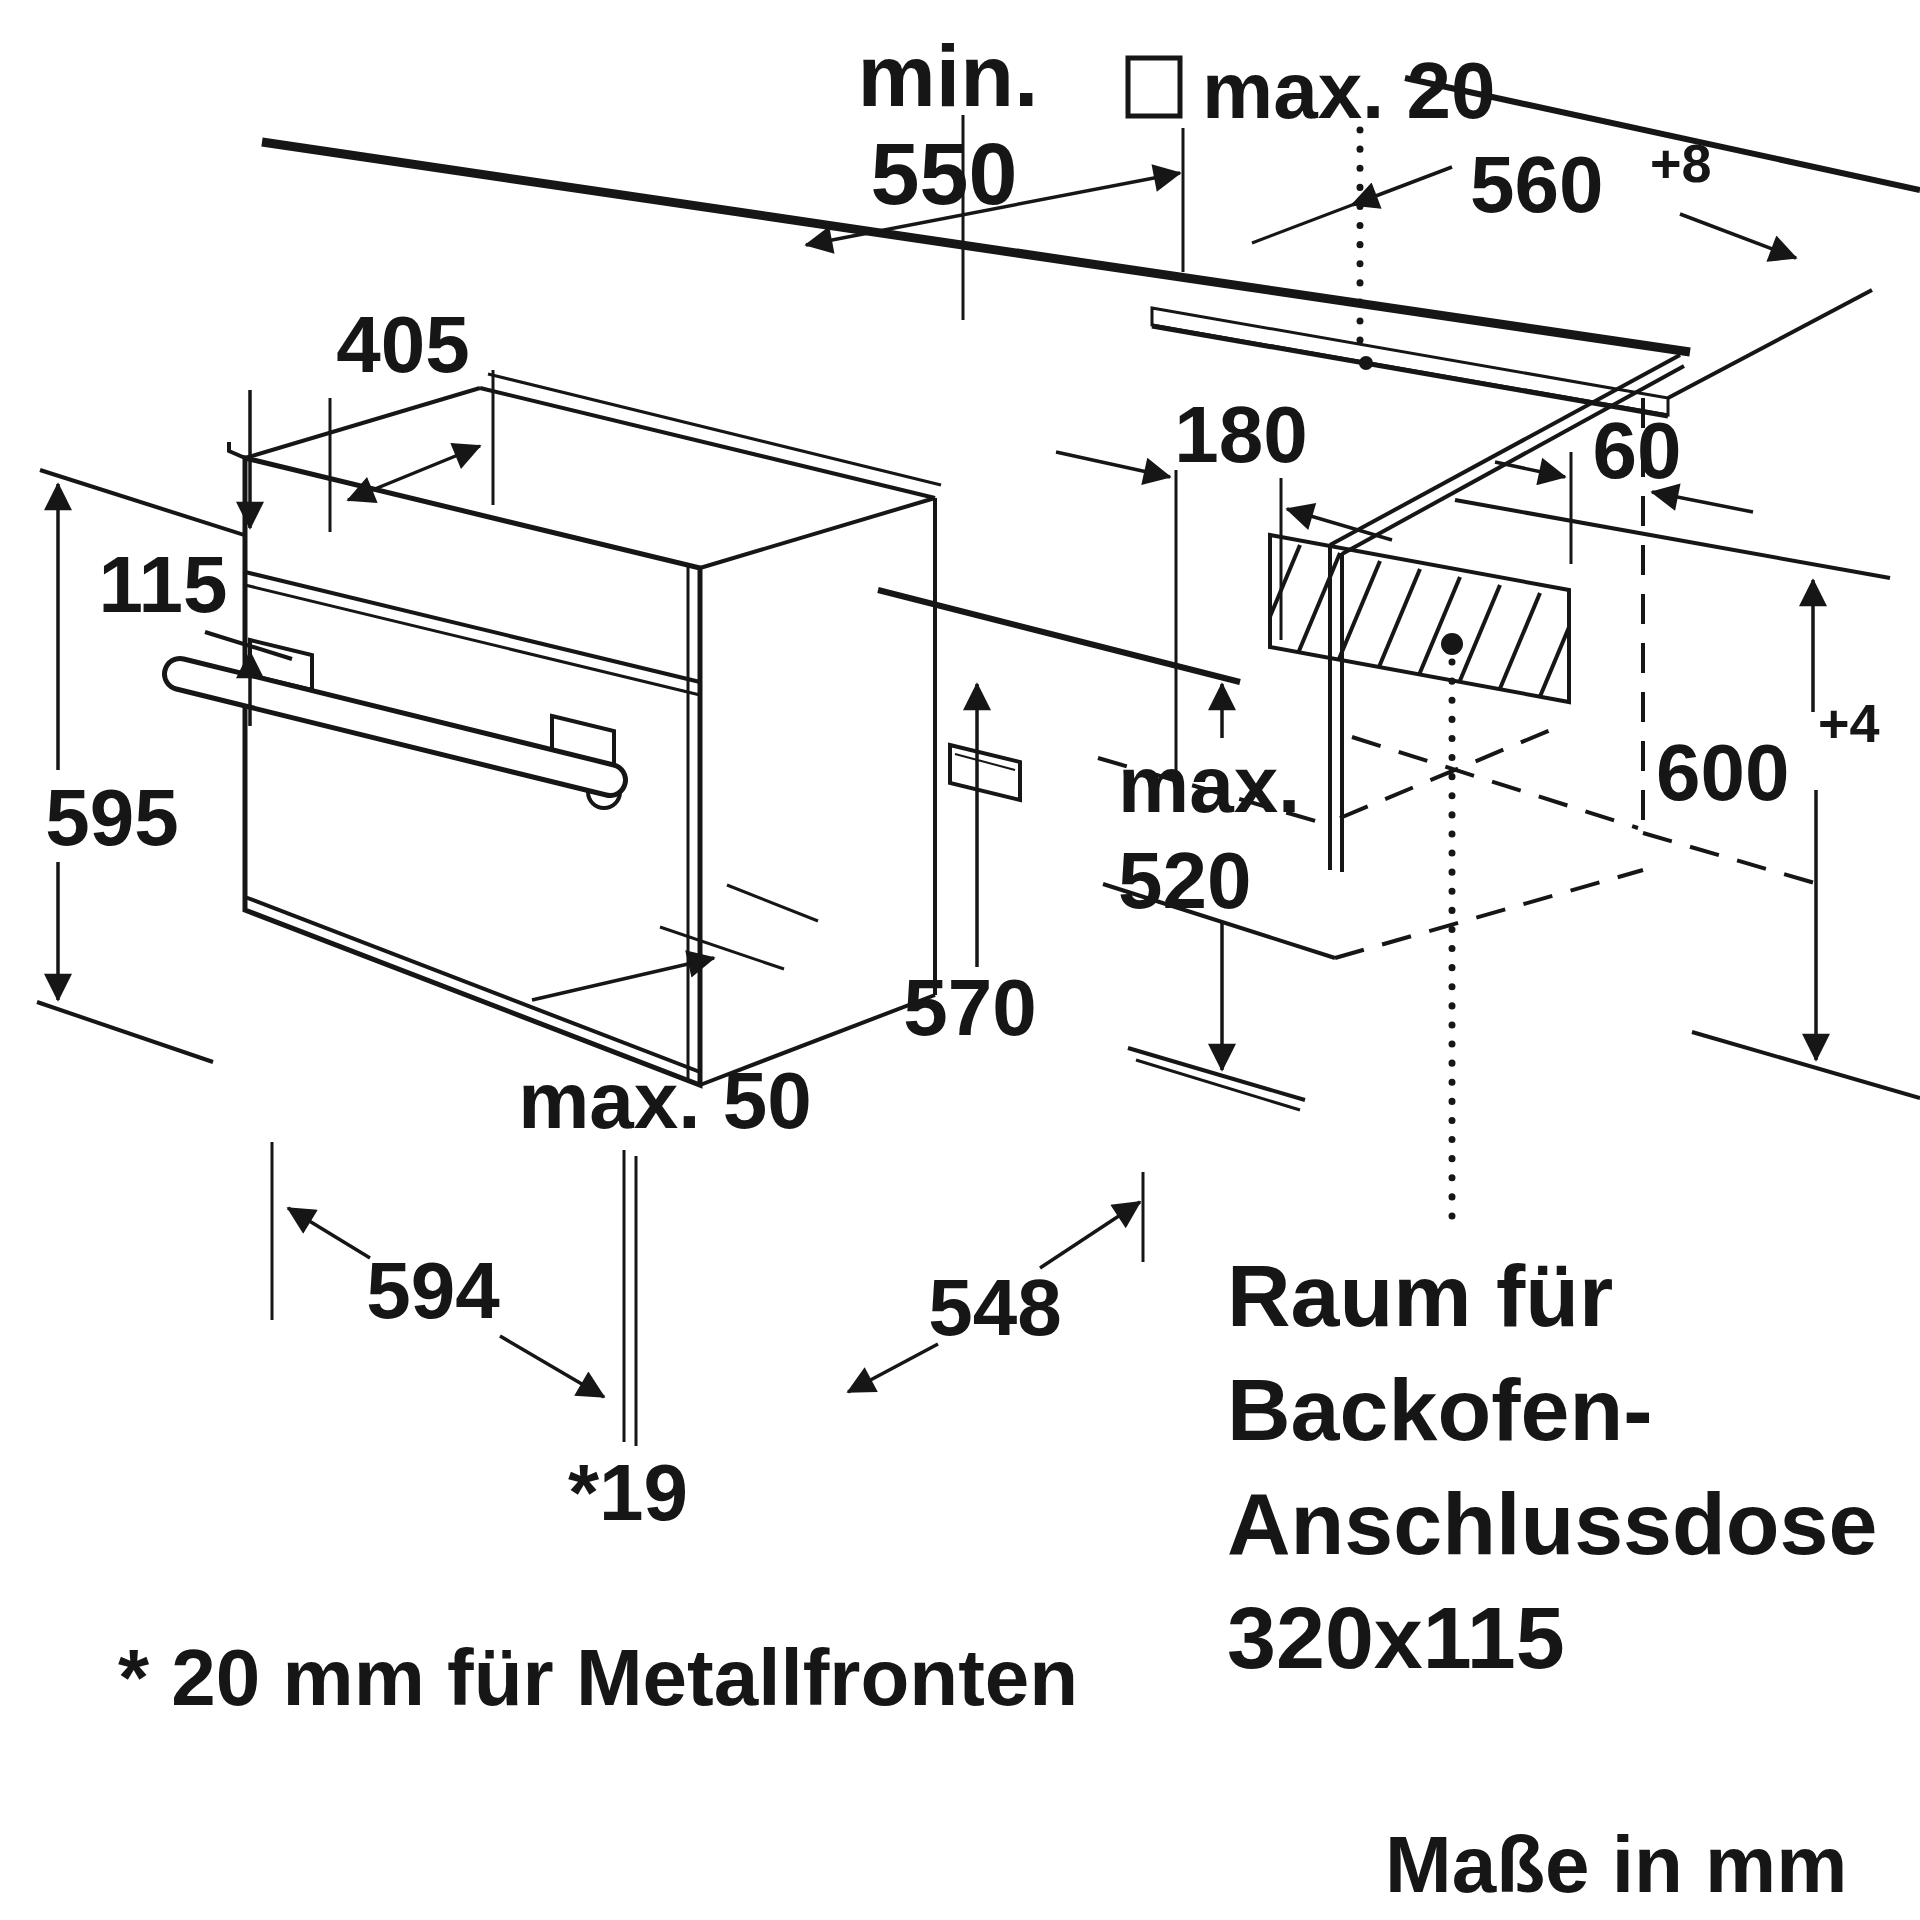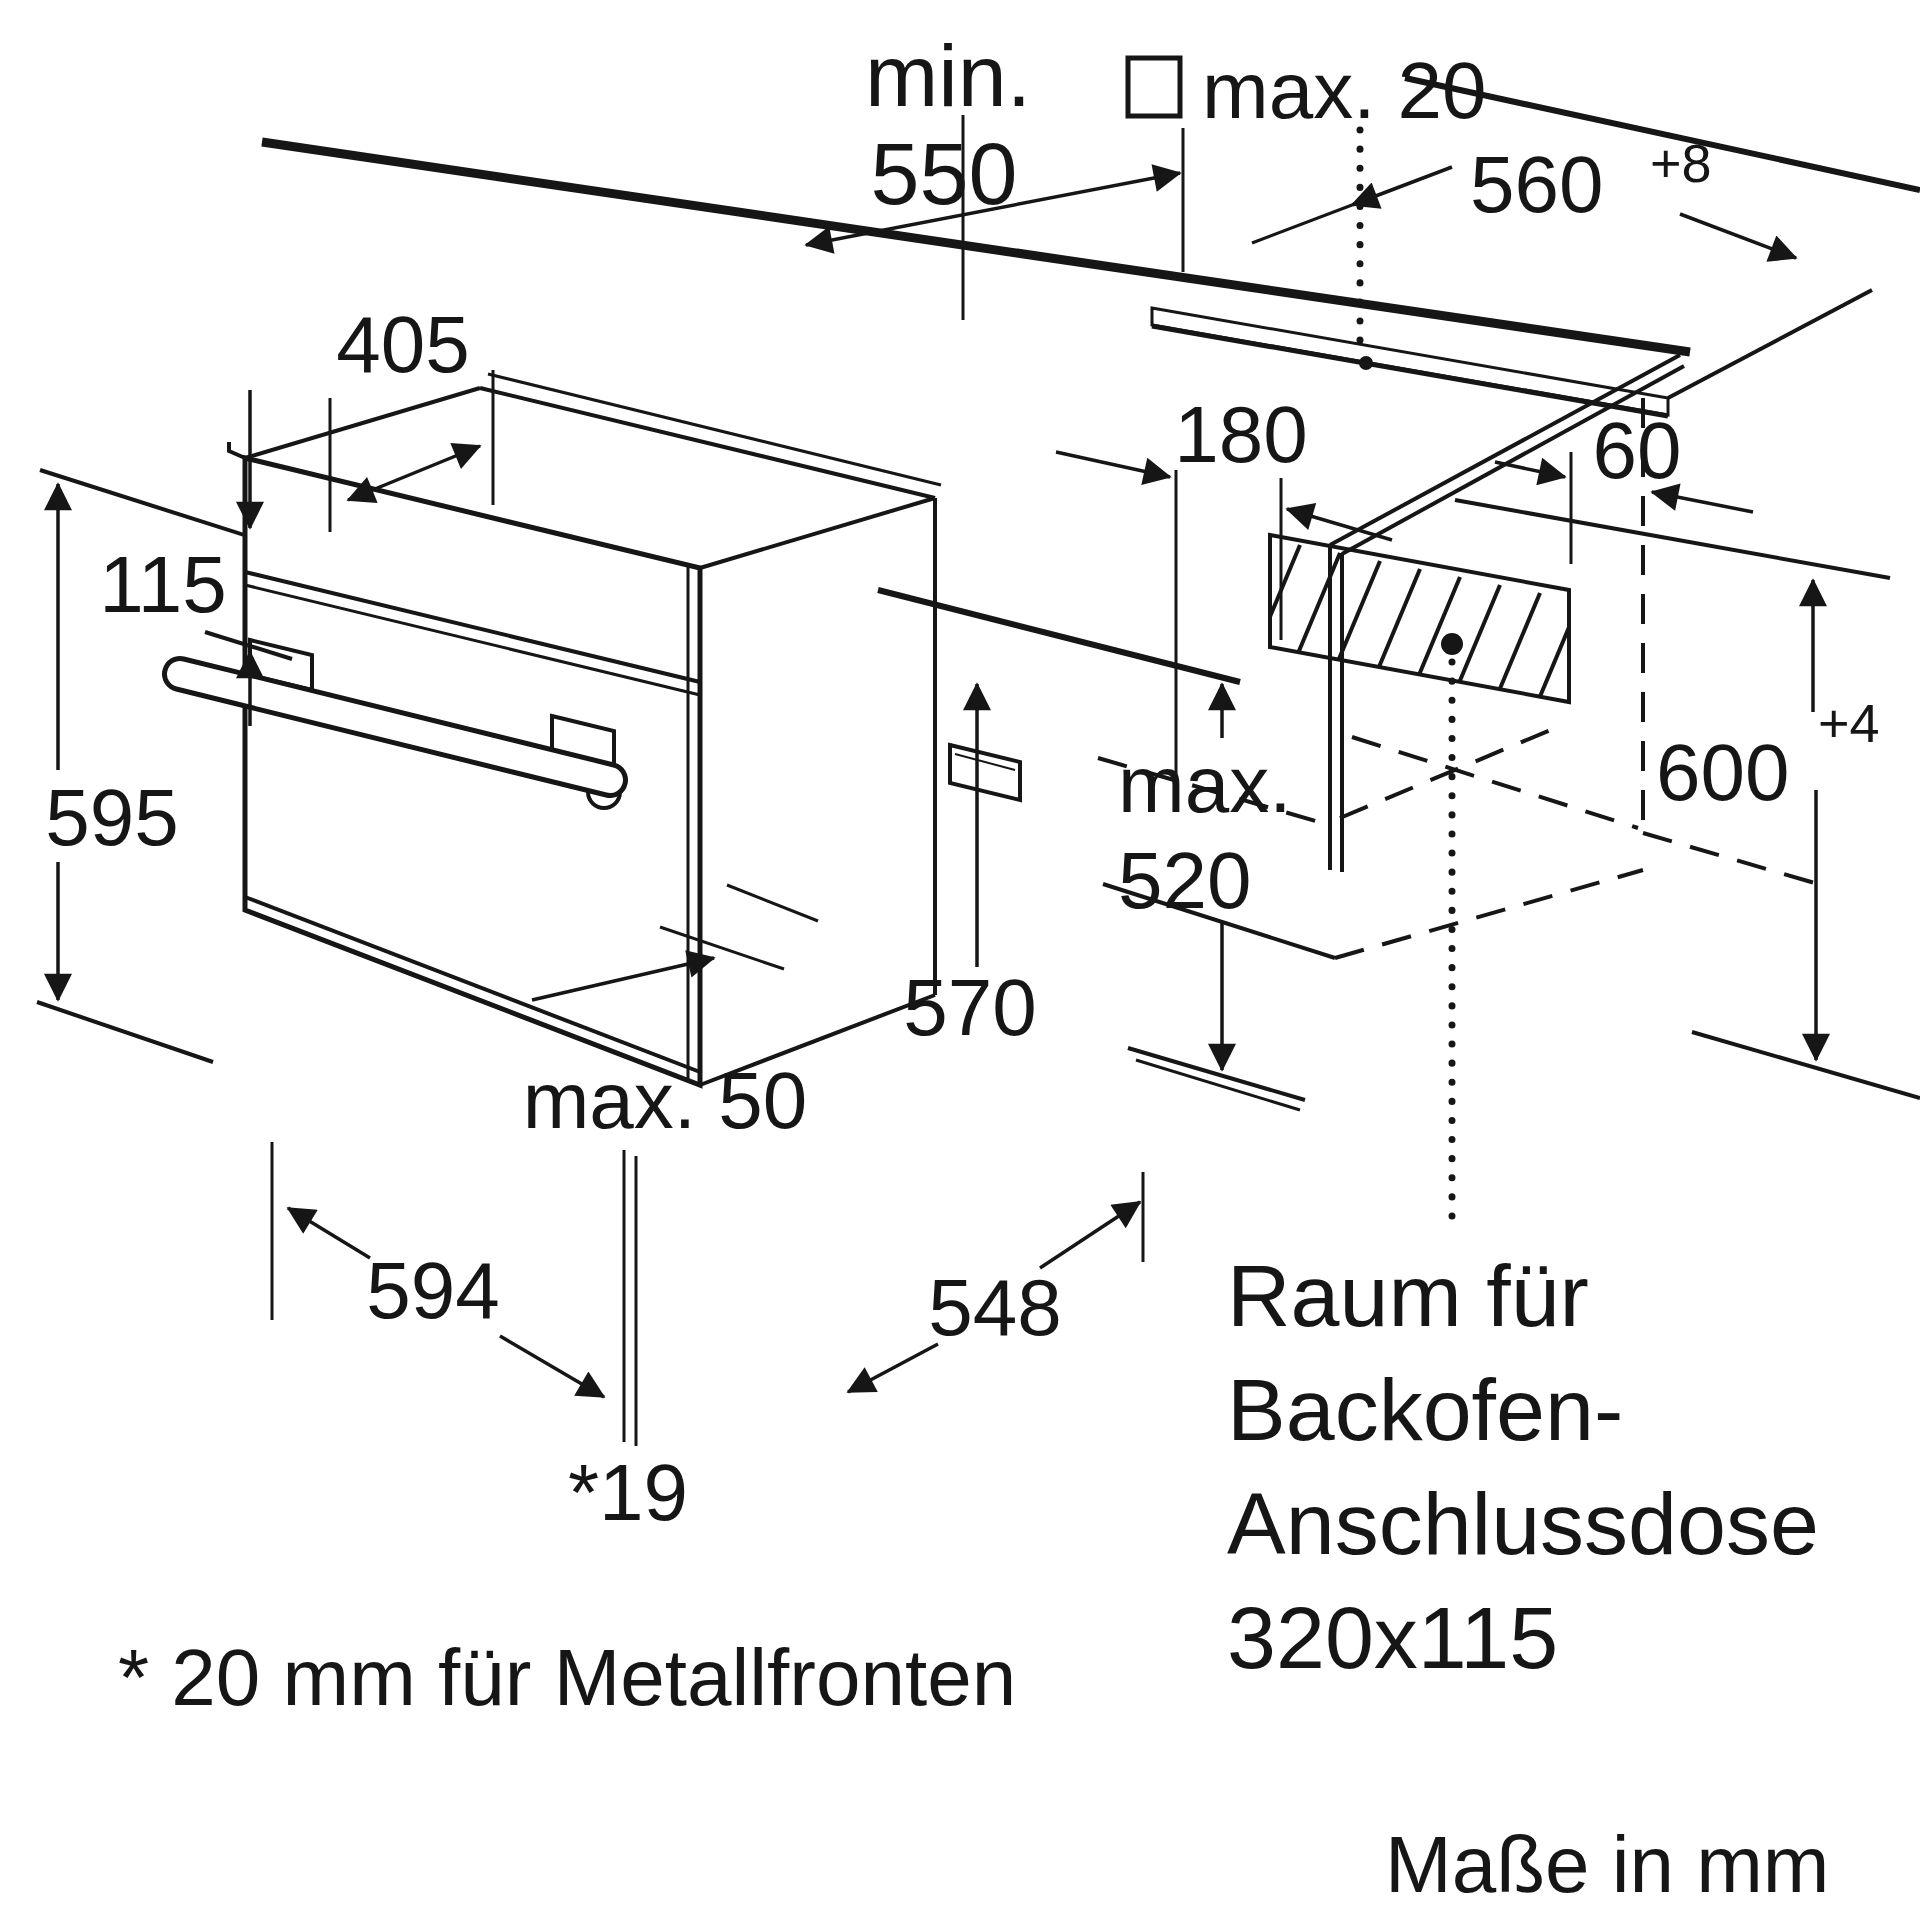--- a/index.html
+++ b/index.html
@@ -1,17 +1,17 @@
 <!DOCTYPE html>
 <html><head>
 <meta charset="utf-8">
 <style>
   html,body{margin:0;padding:0;background:#fff;}
   .page{width:1920px;height:1920px;background:#ffffff;position:relative;
-        font-family:"Liberation Sans","DejaVu Sans",sans-serif;}
+        font-family:"Liberation Sans","DejaVu Sans",sans-serif;font-weight:bold;}
   svg{display:block;}
   .ln{stroke:#161616;fill:none;stroke-linecap:butt;}
   .s2{stroke-width:2}.s3{stroke-width:3}.s4{stroke-width:4}.s5{stroke-width:5}
   .s6{stroke-width:6}.s8{stroke-width:9}
   .wfill{fill:#ffffff;}
   .dashed{stroke-dasharray:30 19;}
   .dotted{stroke-dasharray:0.1 19;stroke-linecap:round;stroke-width:7;}
   .dim{stroke:#161616;stroke-width:3.5;fill:none;}
   text{fill:#161616;}
   .lbl{font-size:80px;}

